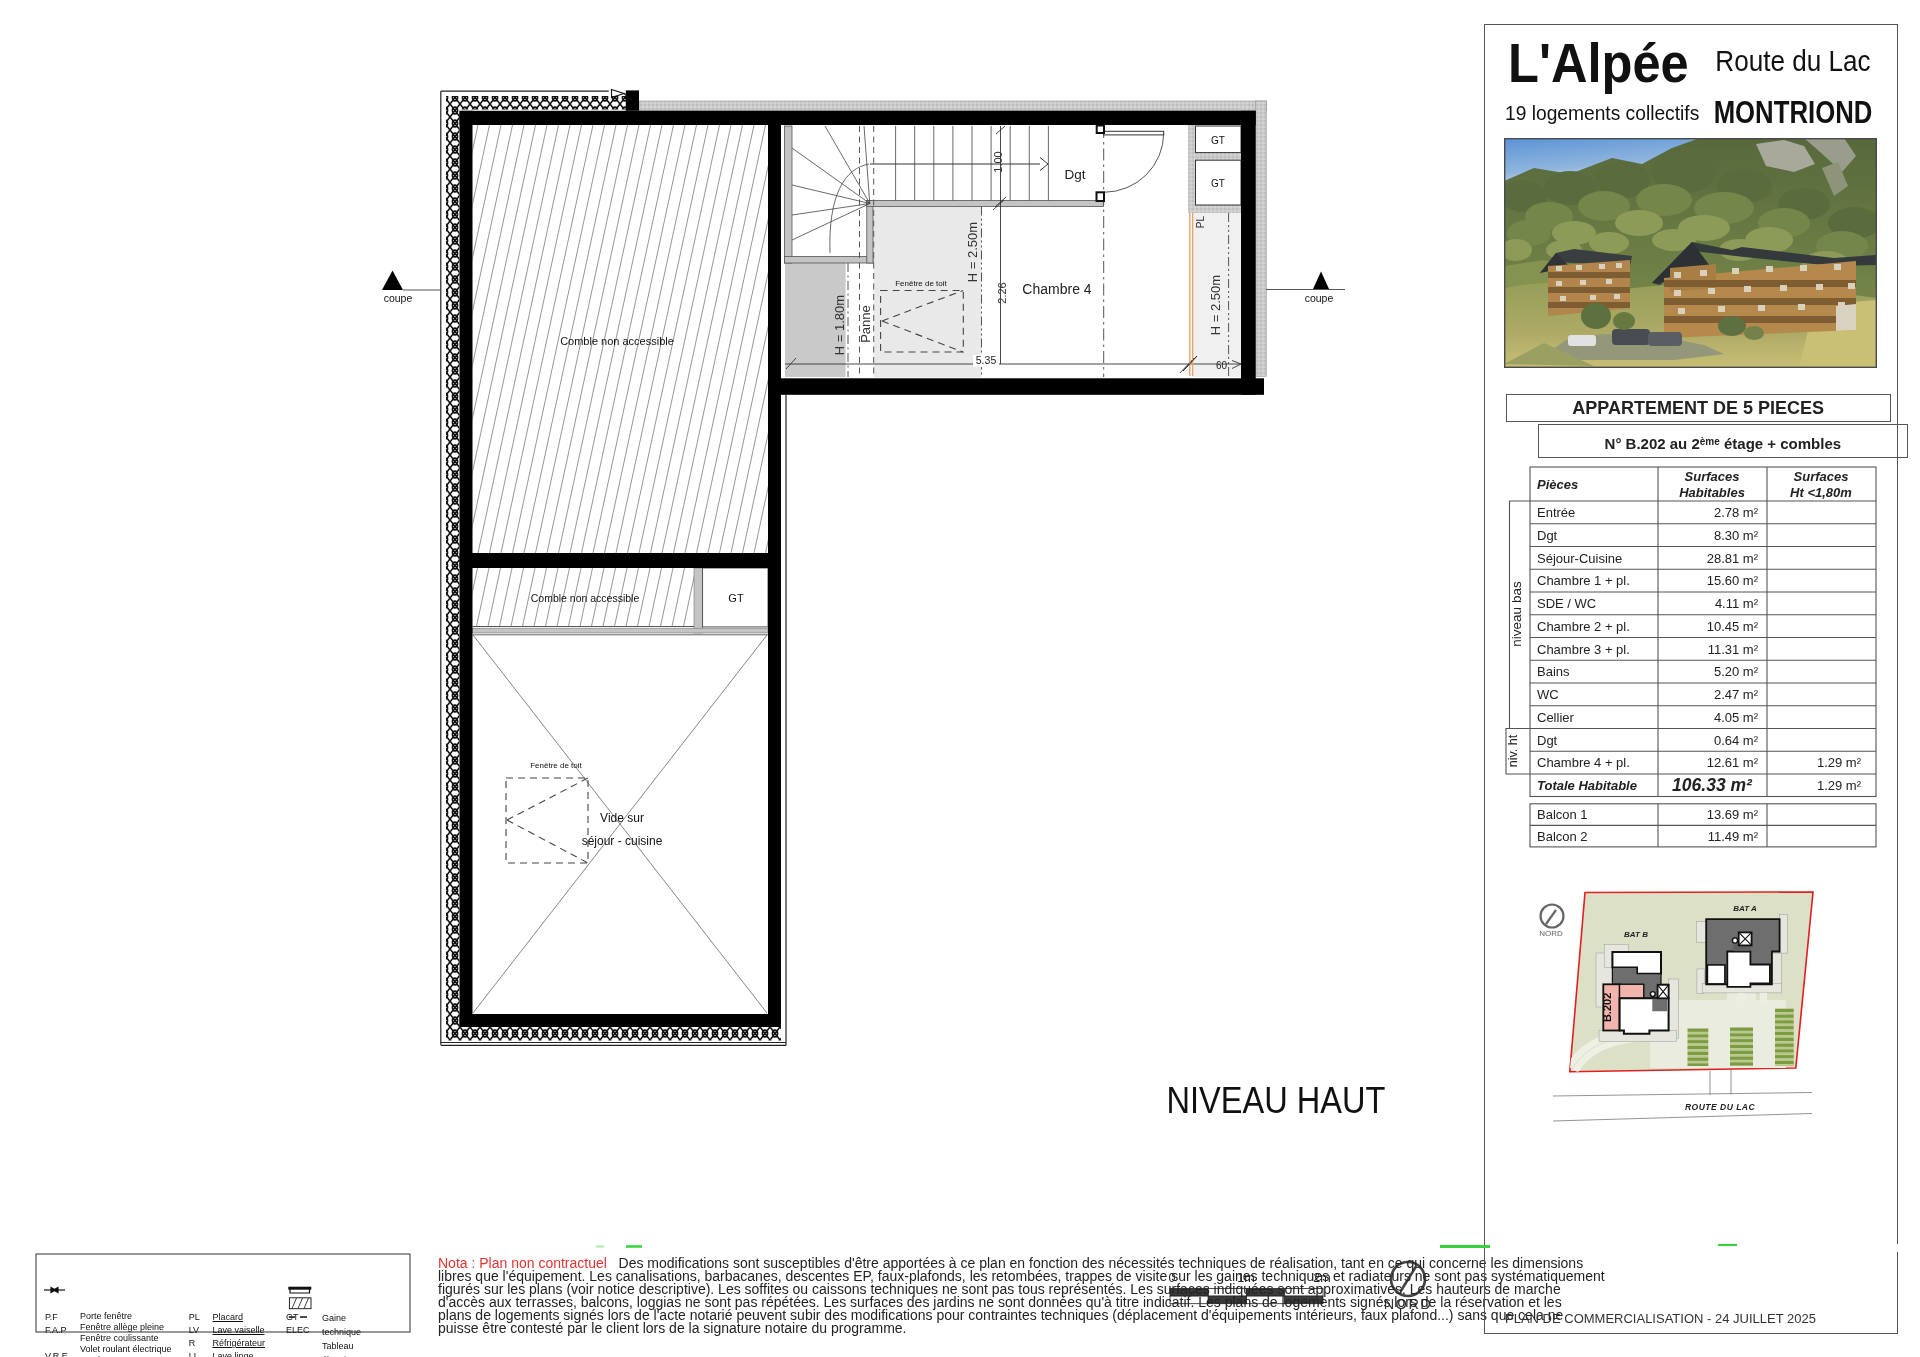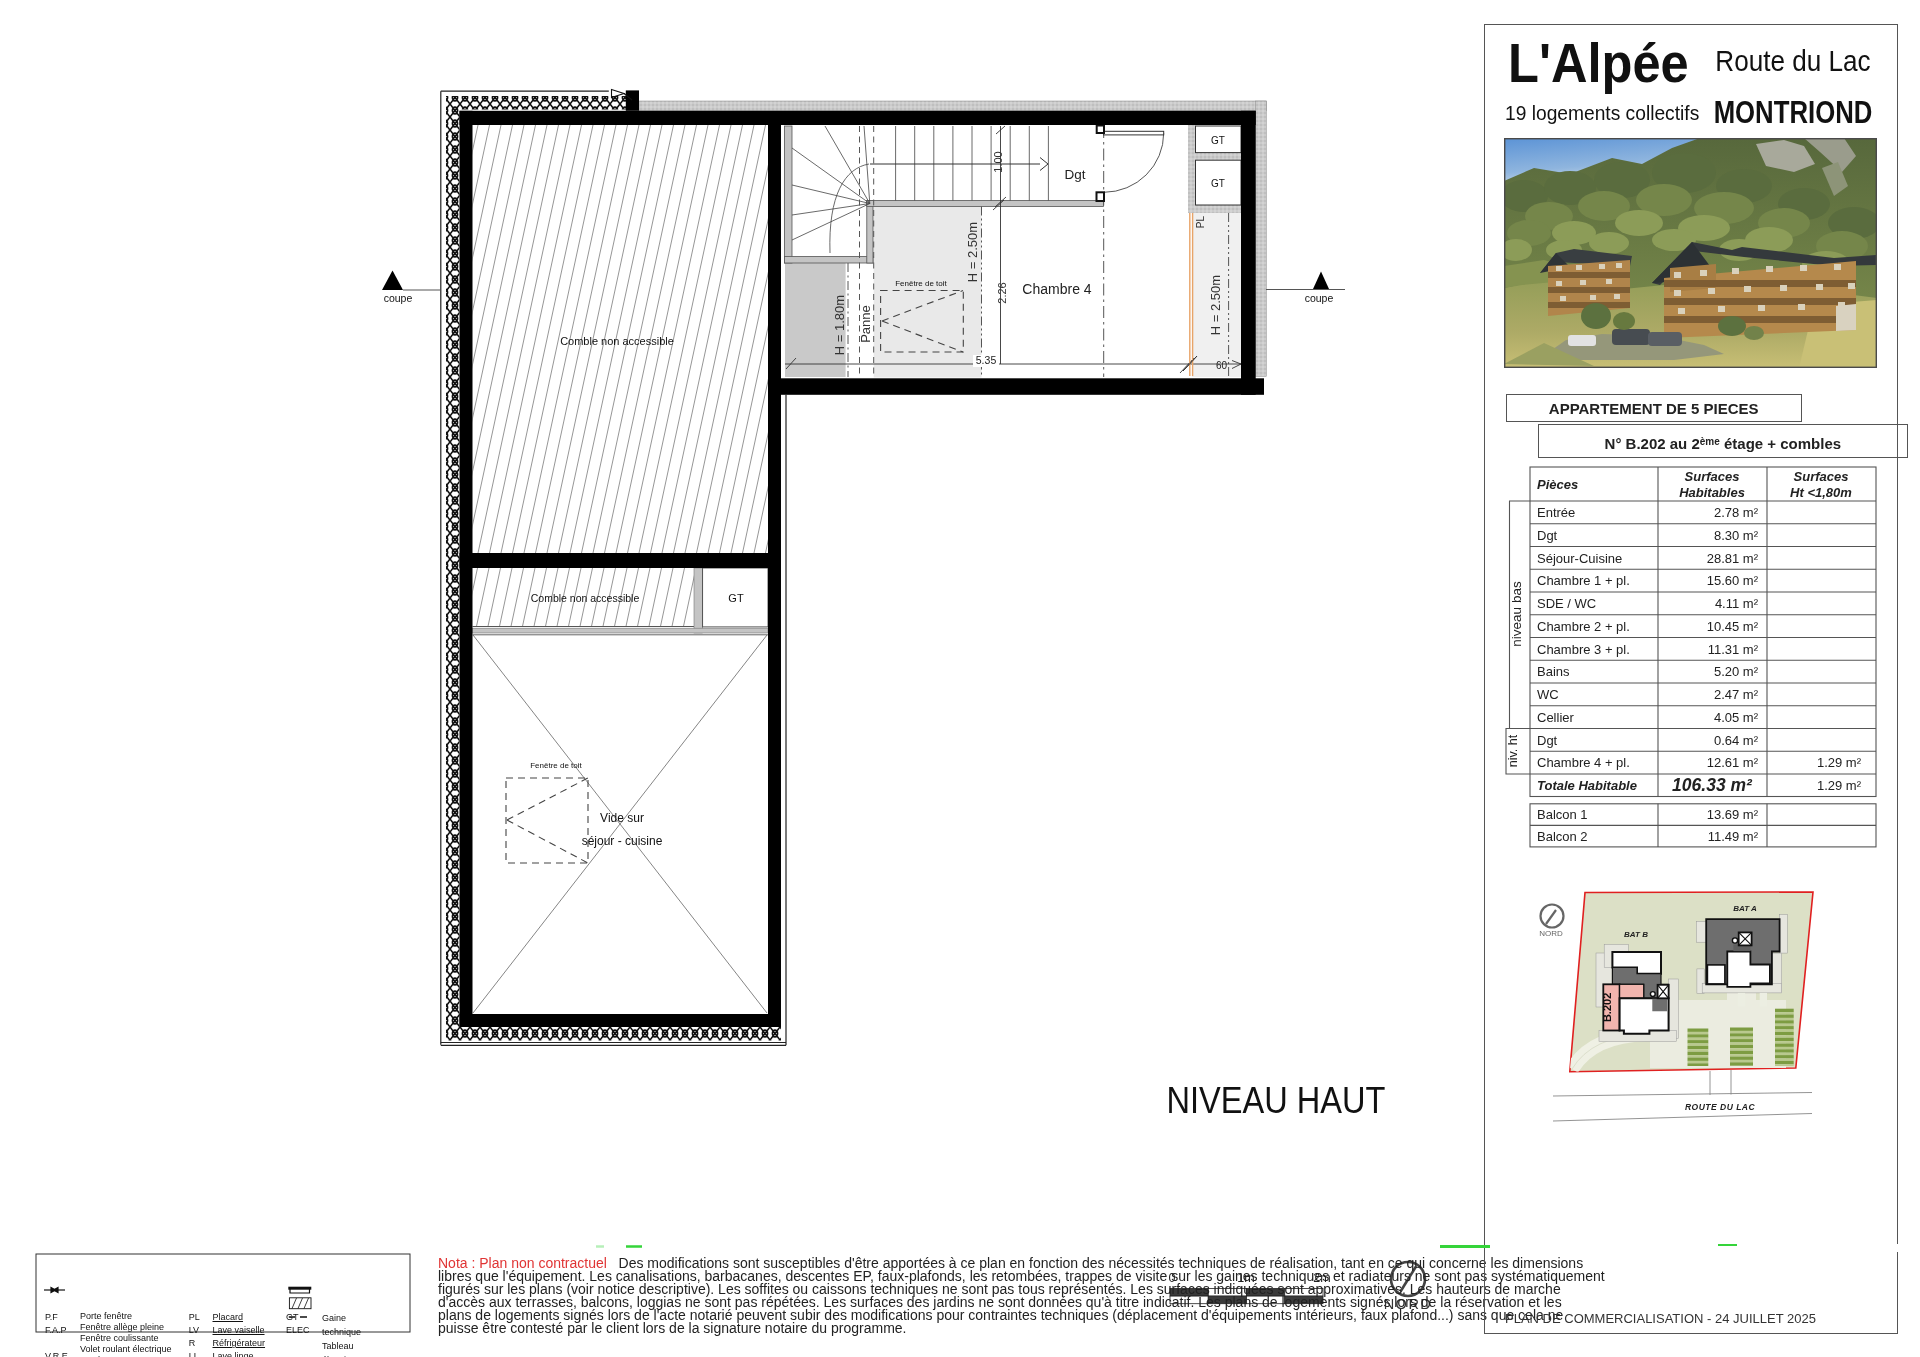--- a/index.html
+++ b/index.html
@@ -489,21 +489,21 @@
   <g stroke="#888" stroke-width="0.9" fill="none">
     <line x1="1553" y1="1096" x2="1812" y2="1092.5"></line>
     <line x1="1553" y1="1121" x2="1812" y2="1113.5"></line>
     <line x1="1710" y1="1071" x2="1710" y2="1095"></line>
     <line x1="1731" y1="1070" x2="1731" y2="1094.5"></line>
   </g>
   <text x="1720" y="1110" font-size="8.5" font-weight="bold" font-style="italic" fill="#222" text-anchor="middle" letter-spacing="0.5">ROUTE DU LAC</text>
 
 </svg>
 
-<div class="abs" style="left:1505.7px;top:393.8px;width:296px;height:28.2px;border:1.4px solid #555;box-sizing:border-box;text-align:center;font-size:15px;font-weight:bold;color:#222;line-height:27px;">APPARTEMENT DE 5 PIECES</div>
+<div class="abs" style="left:1505.7px;top:393.8px;width:385px;height:28.2px;border:1.4px solid #555;box-sizing:border-box;text-align:center;font-size:18px;font-weight:bold;color:#222;line-height:27px;">APPARTEMENT DE 5 PIECES</div>
 <div class="abs" style="left:1505.7px;top:423.8px;width:370.3px;height:33.9px;border:1.4px solid #555;box-sizing:border-box;text-align:center;font-size:15px;font-weight:bold;color:#222;line-height:33px;margin-left:32px;">N° B.202 au 2<span style="font-size:10px;vertical-align:4px;">ème</span> étage + combles</div>
 
 <svg class="abs" style="left:1484px;top:460px;" width="436" height="420" viewBox="1484 460 436 420">
   <g stroke="#555" stroke-width="1.1" fill="none">
     <rect x="1530" y="467" width="346" height="329.5"></rect>
     <line x1="1658" y1="467" x2="1658" y2="796.5"></line>
     <line x1="1767" y1="467" x2="1767" y2="796.5"></line>
     <line x1="1530" y1="501" x2="1876" y2="501"></line>
     <line x1="1530" y1="523.75" x2="1876" y2="523.75"></line>
     <line x1="1530" y1="546.5" x2="1876" y2="546.5"></line>

